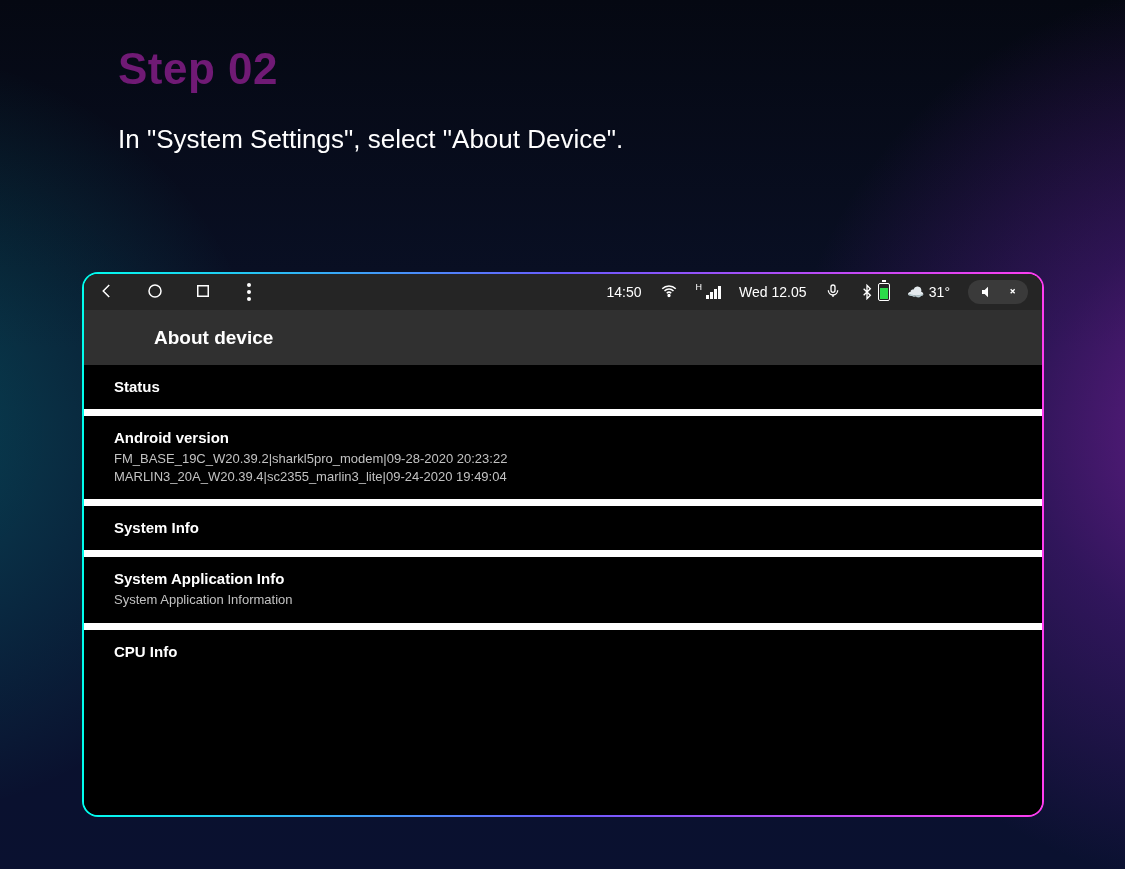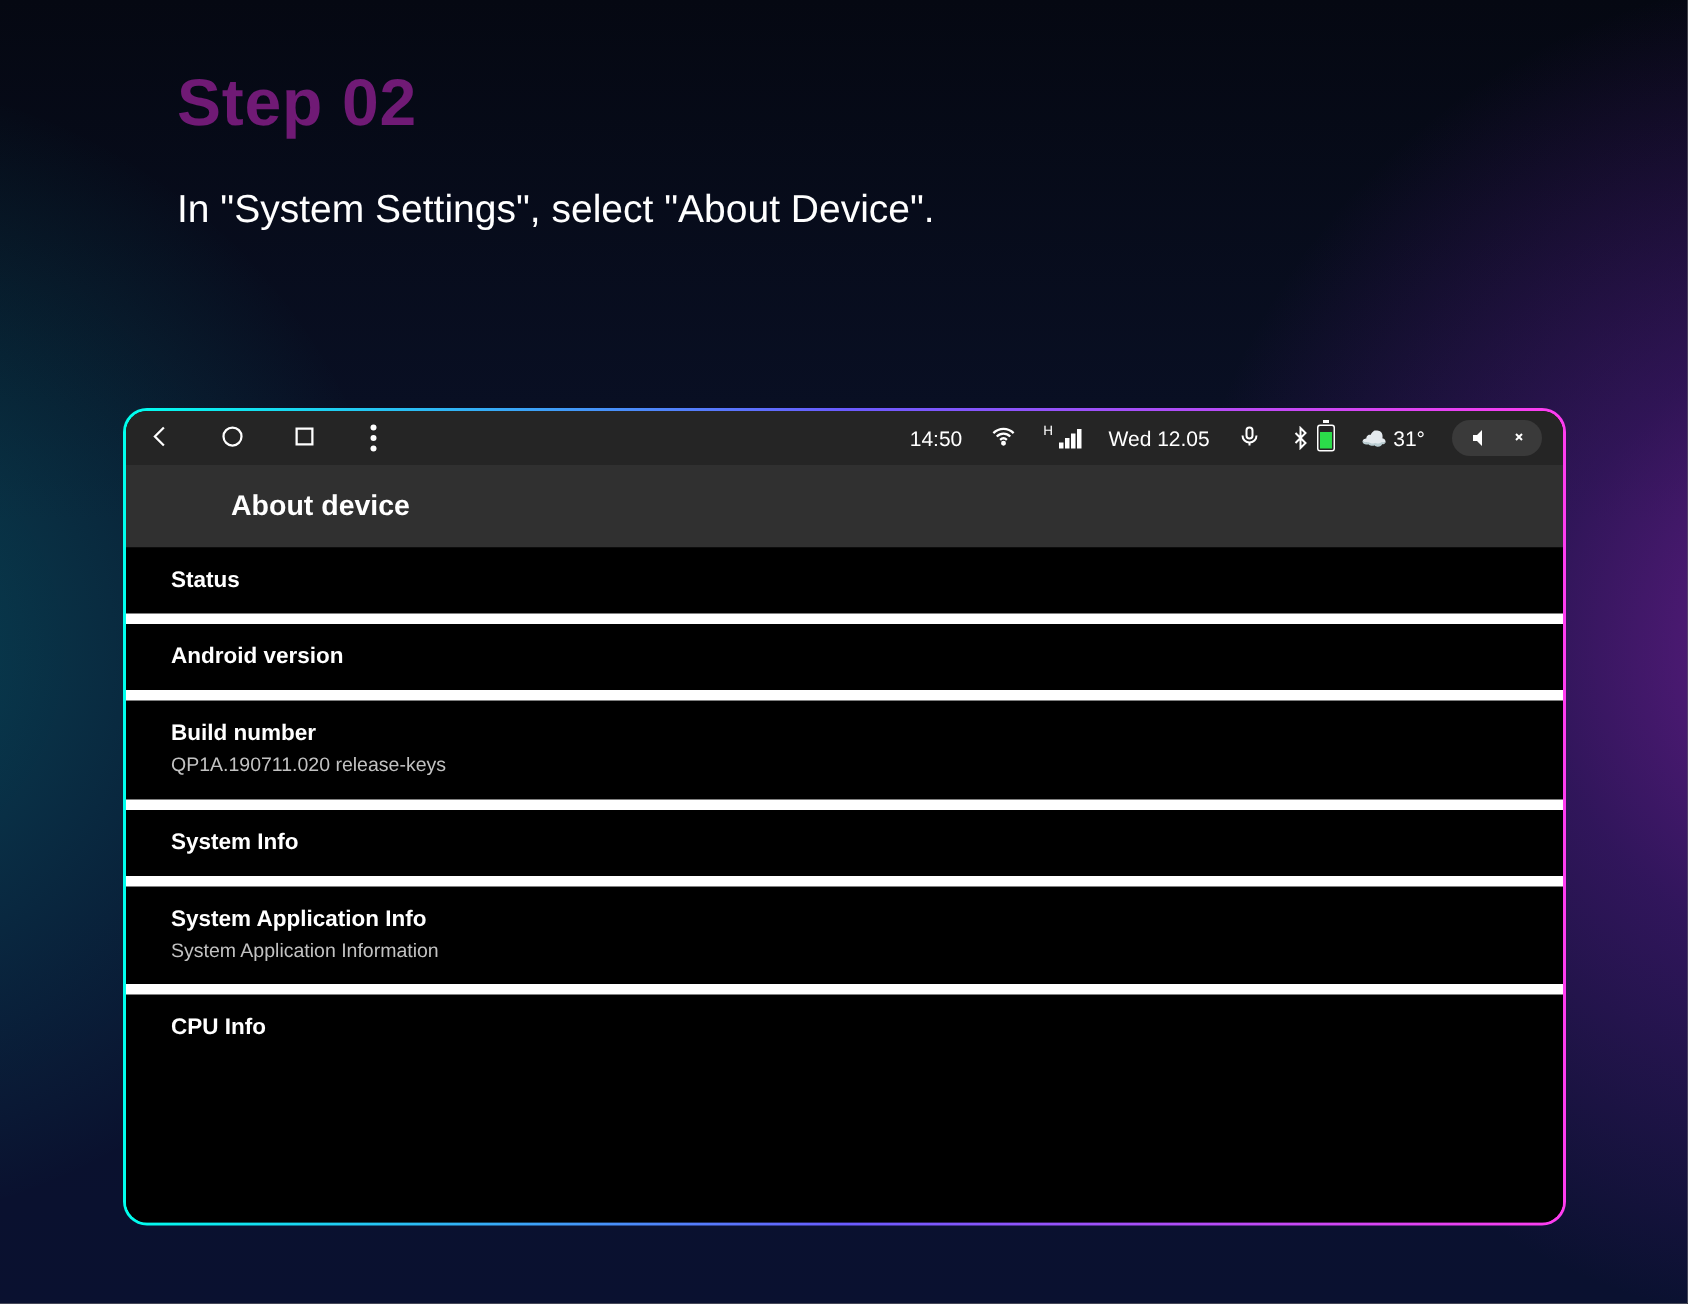--- a/index.html
+++ b/index.html
@@ -149,24 +149,22 @@
     </div>
 
     <div class="section-header">About device</div>
 
     <div class="list">
       <div class="row">
         <div class="title">Status</div>
       </div>
       <div class="row">
         <div class="title">Android version</div>
-      </div>
-      <div class="row">
-        <div class="title">Build number</div>
-        <div class="sub">QP1A.190711.020 release-keys</div>
+        <div class="sub">FM_BASE_19C_W20.39.2|sharkl5pro_modem|09-28-2020 20:23:22
+MARLIN3_20A_W20.39.4|sc2355_marlin3_lite|09-24-2020 19:49:04</div>
       </div>
       <div class="row">
         <div class="title">System Info</div>
       </div>
       <div class="row">
         <div class="title">System Application Info</div>
         <div class="sub">System Application Information</div>
       </div>
       <div class="row" style="border-bottom:none;">
         <div class="title">CPU Info</div>

